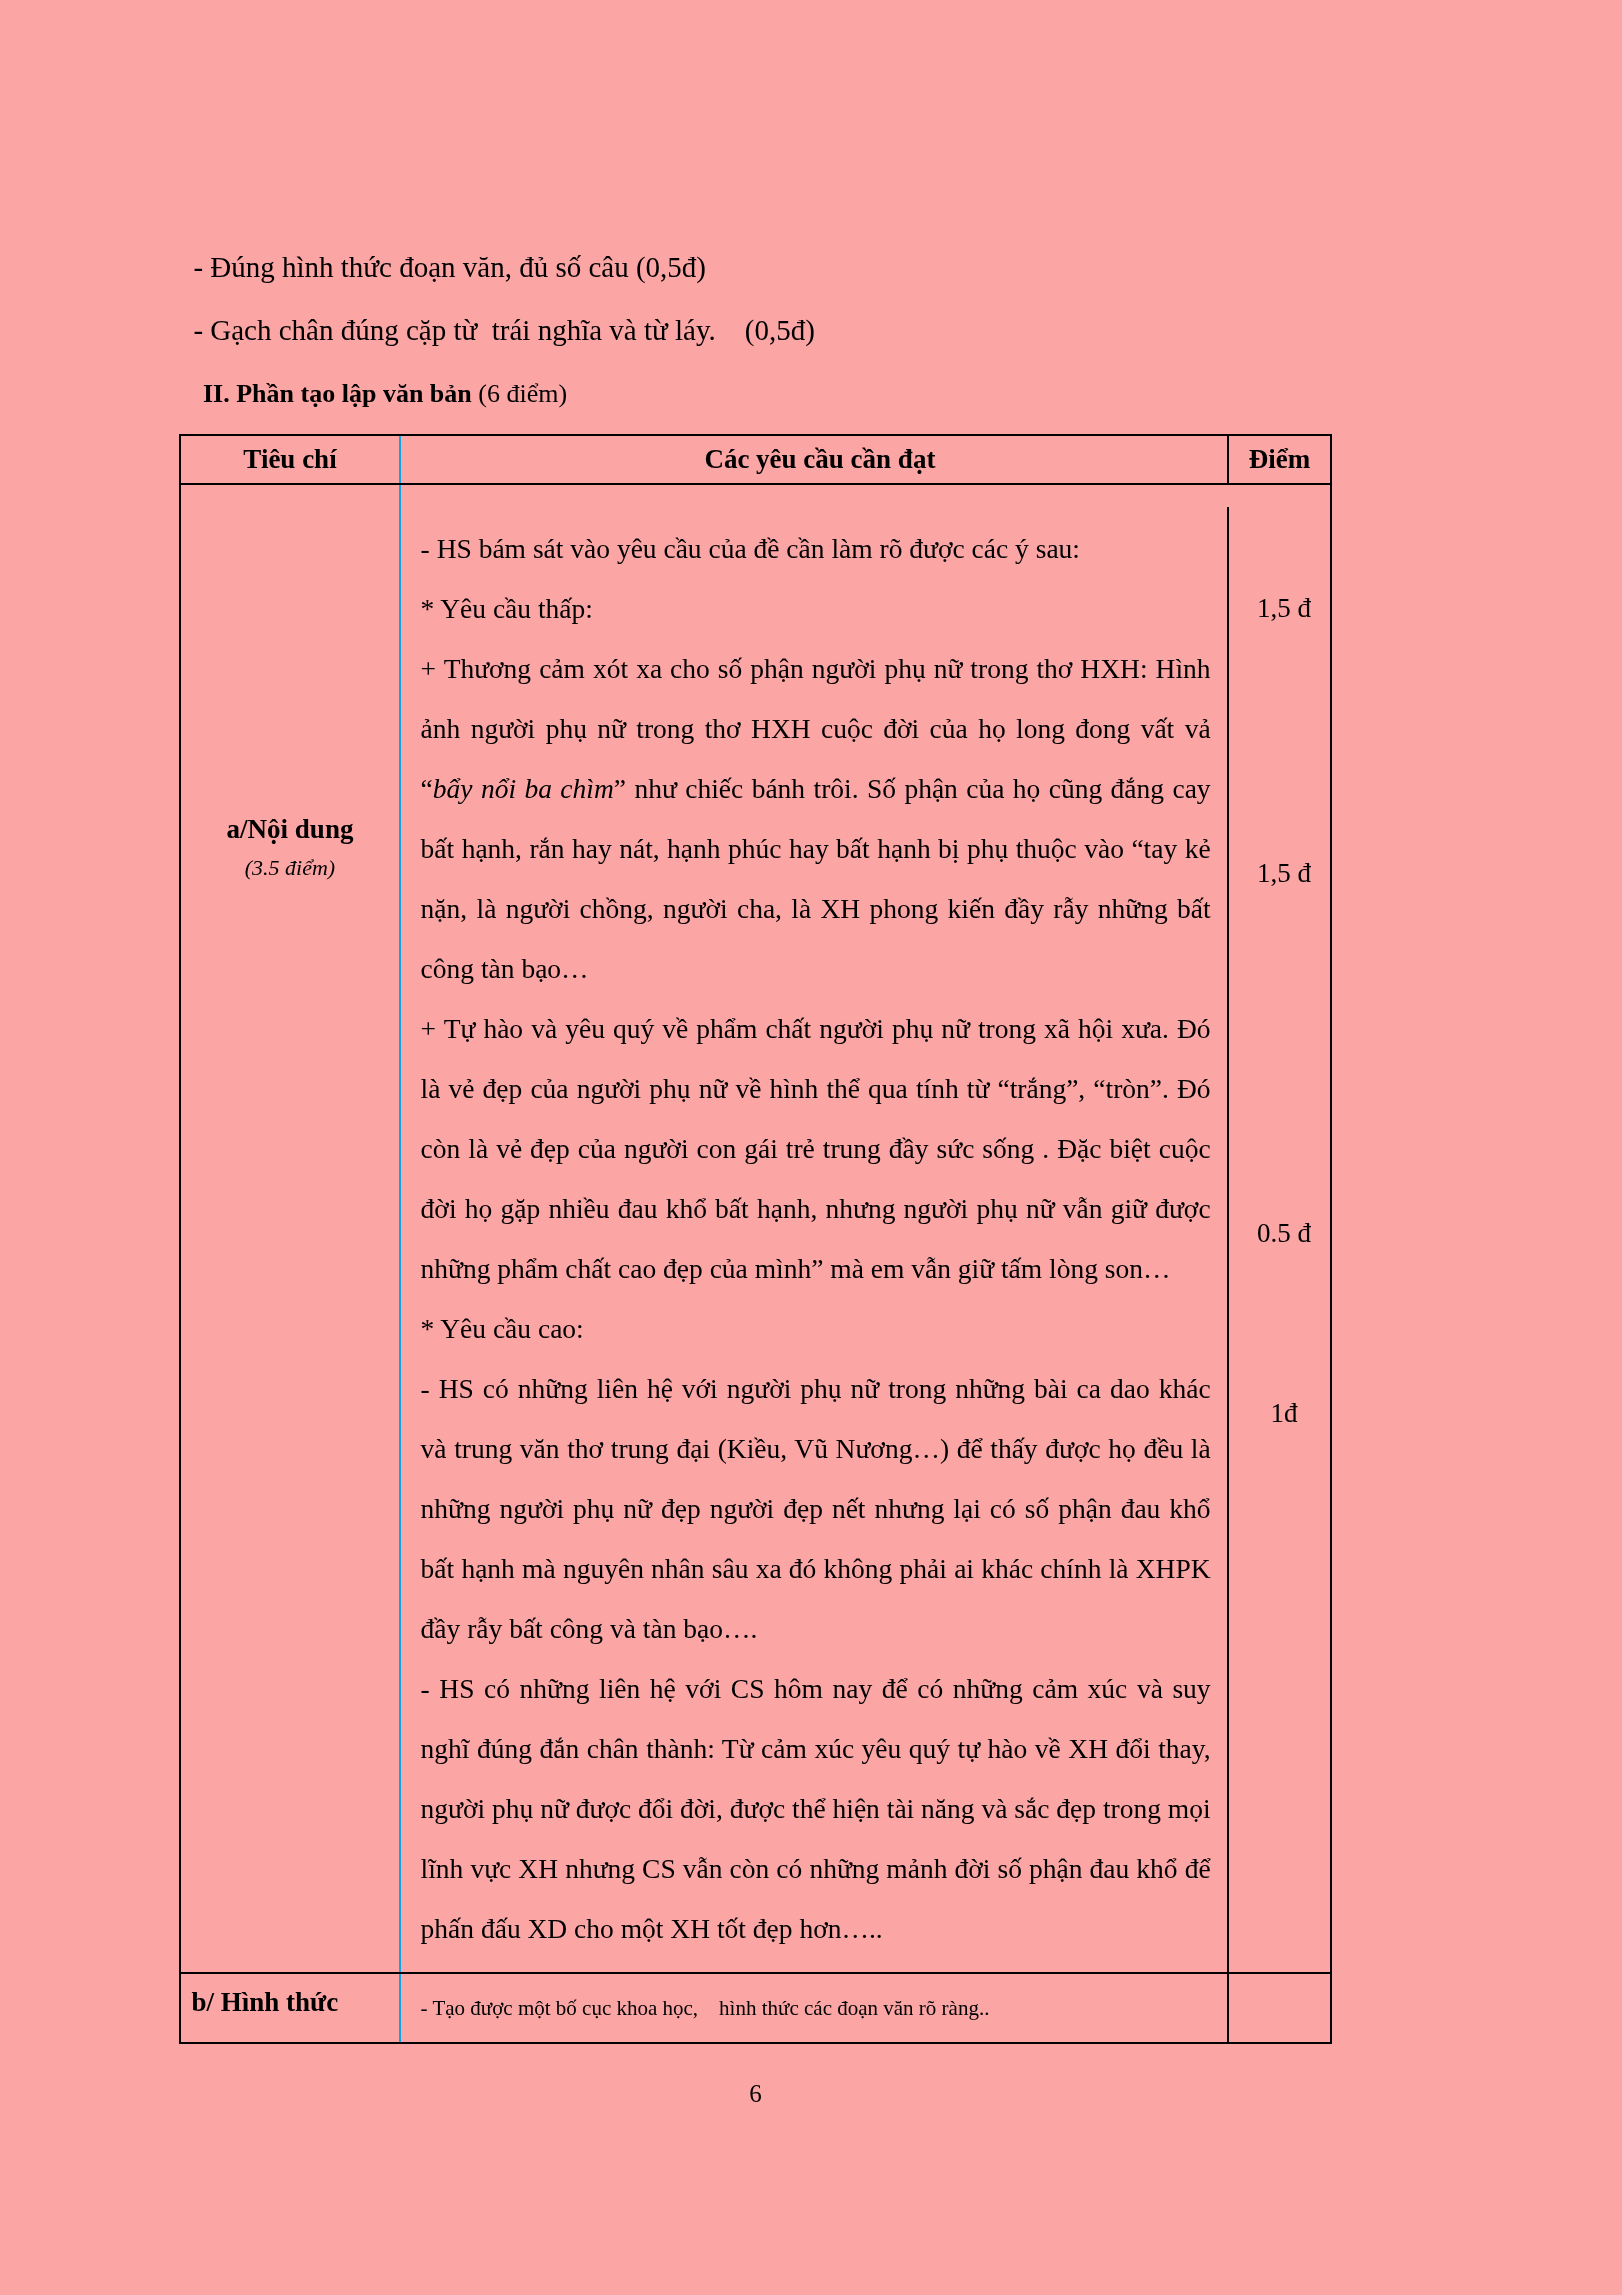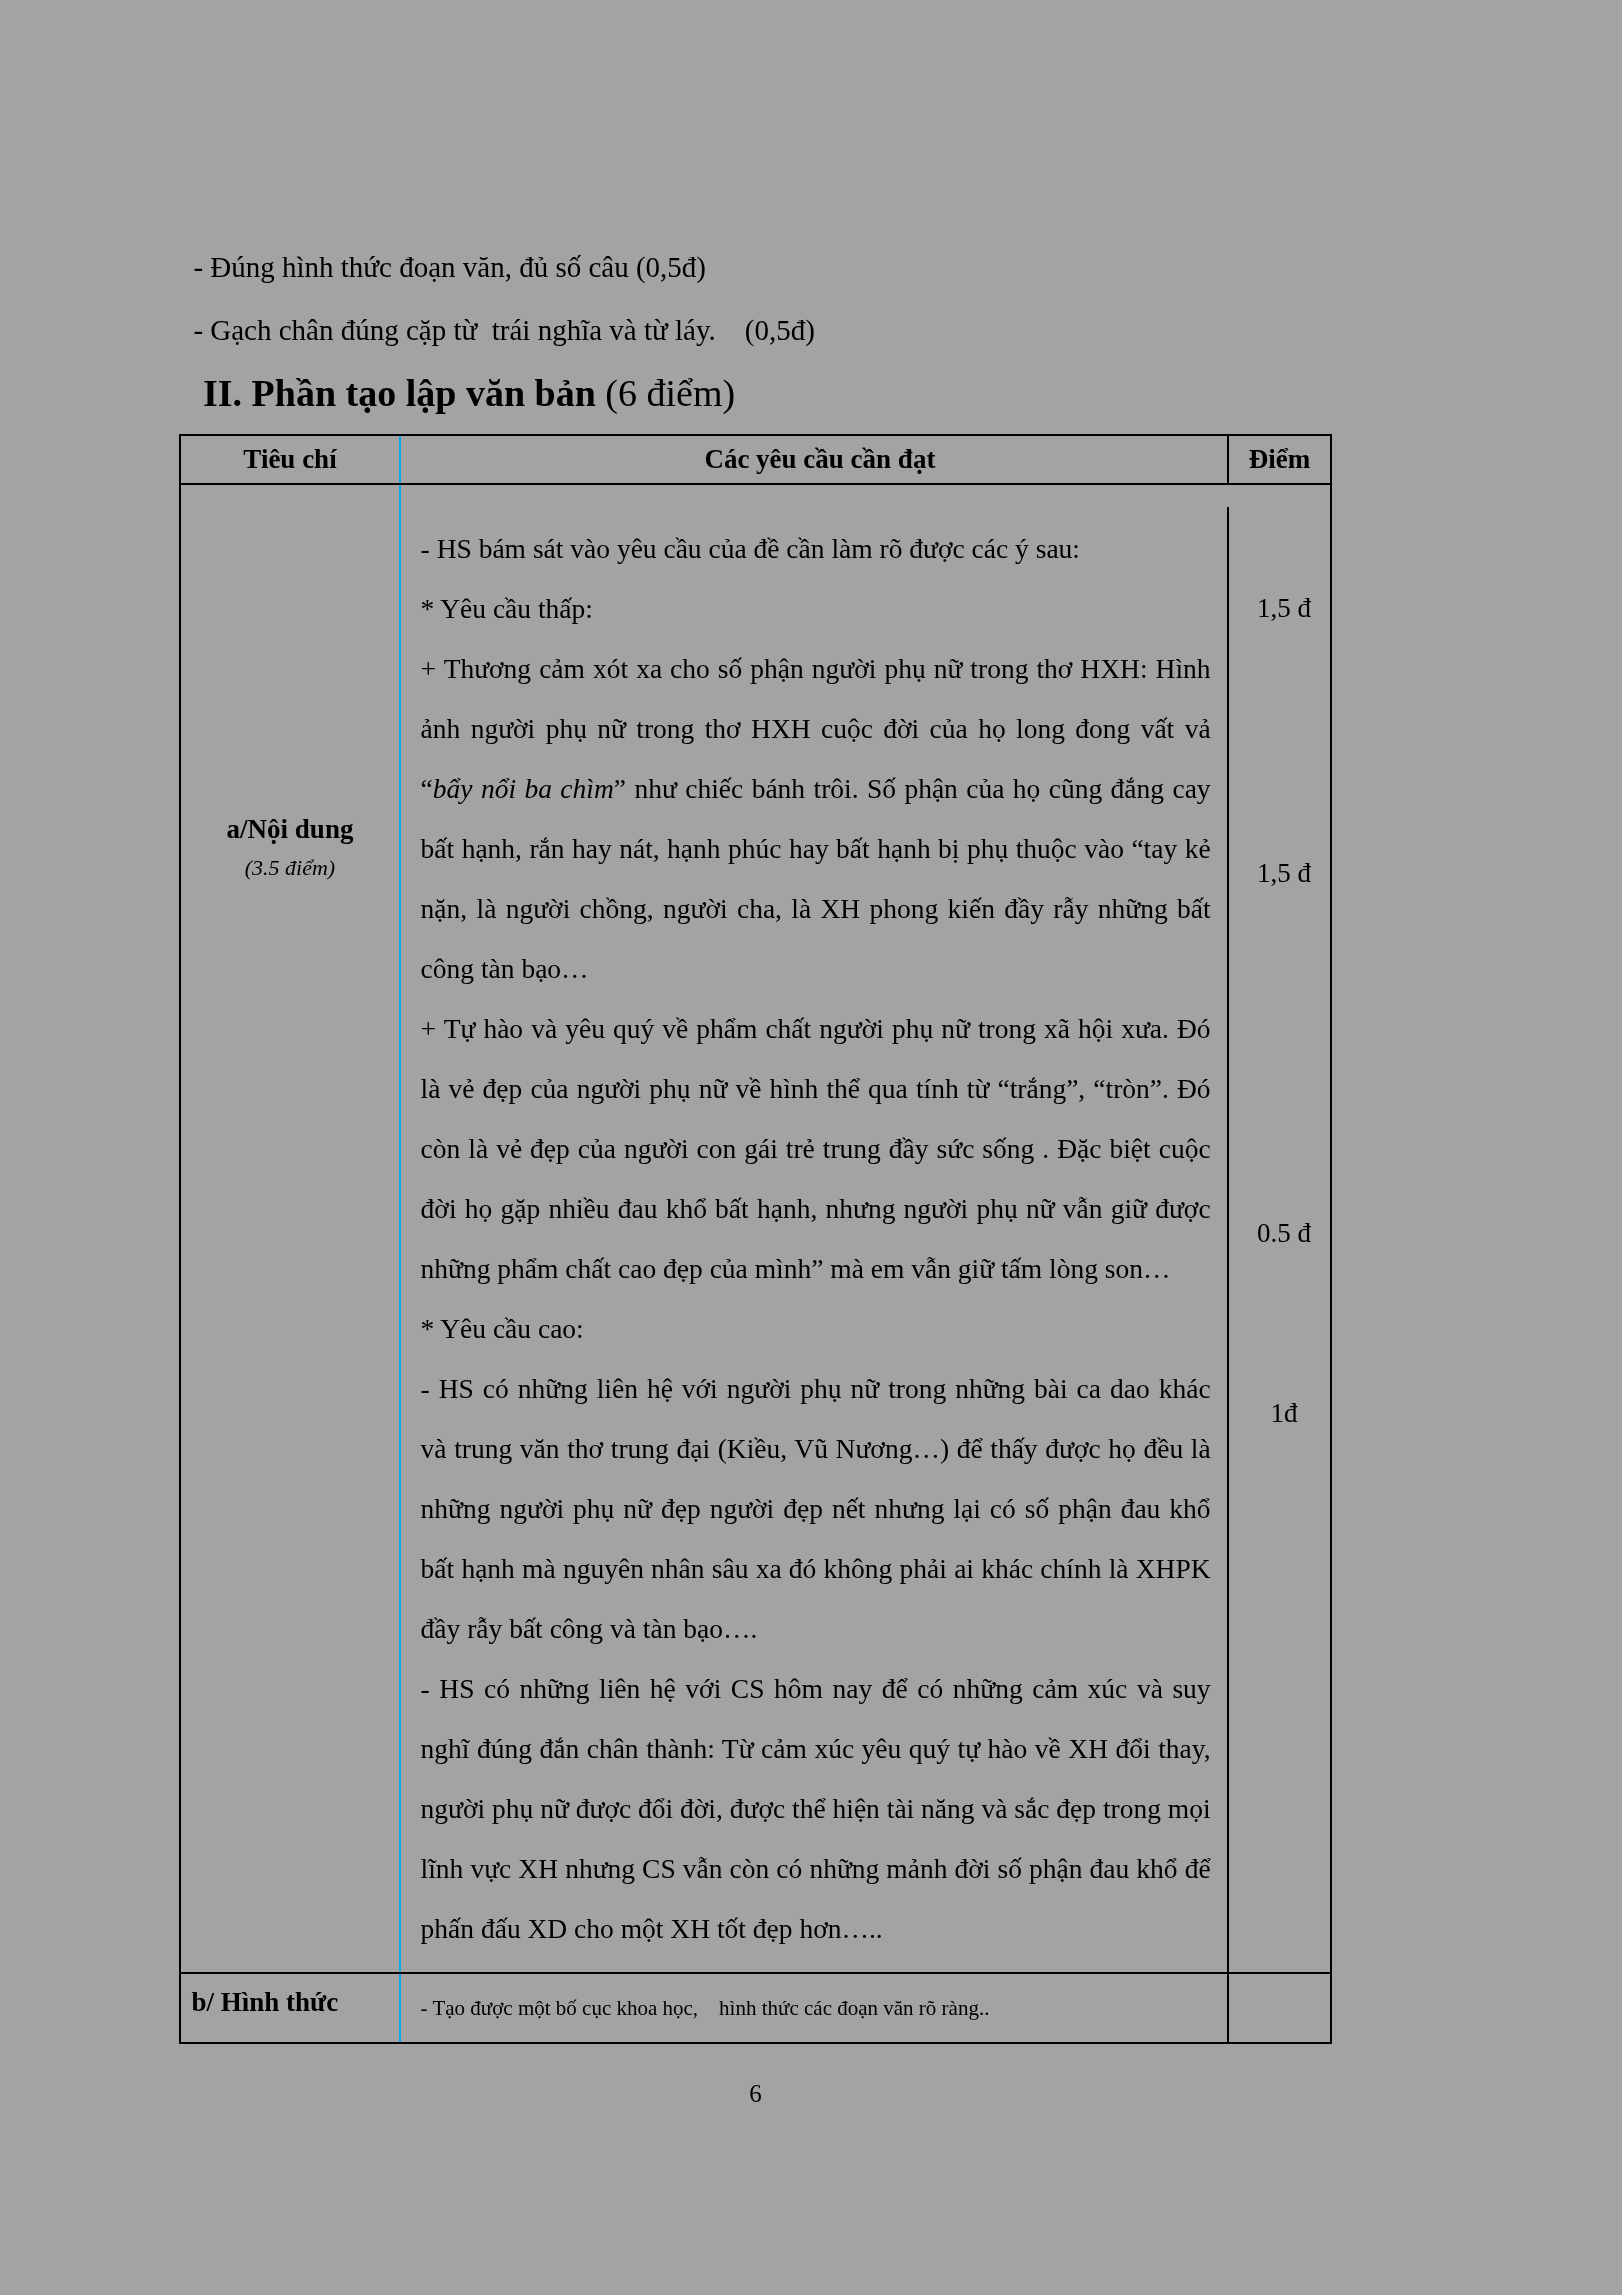--- a/index.html
+++ b/index.html
@@ -1,34 +1,34 @@
 <!DOCTYPE html>
 <html style="font-size:10.5px"><head>
 <meta charset="utf-8">
 <style>
   * { box-sizing: border-box; }
   html, body { margin: 0; padding: 0; background: #ffffff; }
   .page {
     position: relative;
     width: 1623px;
     height: 2295px;
-    background: #a3a3a3;
+    background: #fca5a5;
     color: #000000;
     font-family: "Liberation Serif", "DejaVu Serif", serif;
     padding: 236px 291px 0 179px;
     overflow: hidden;
   }
   .intro-line {
     font-size: 29px;
     line-height: 63px;
     margin-left: 14.4px;
     white-space: pre-wrap;
   }
   .section-heading {
-    font-size: 38px;
+    font-size: 26px;
     line-height: 63px;
     margin-left: 24px;
     white-space: pre-wrap;
   }
   .section-heading .b { font-weight: bold; }
 
   .rubric-table {
     margin-top: 9.2px;
     border: 2px solid #000;
     width: 100%;

